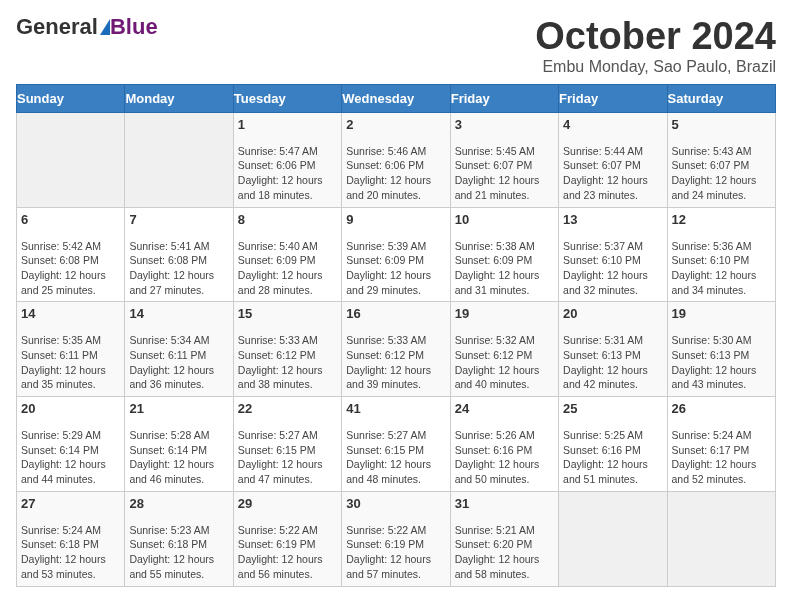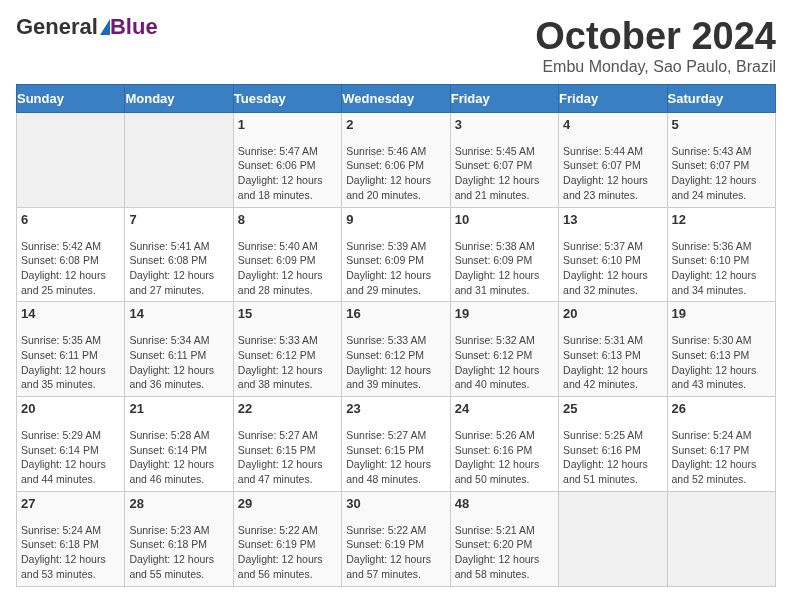--- a/index.html
+++ b/index.html
@@ -217,21 +217,21 @@
         </td>
         <td>
           <span class="day-number">21</span>
           <div class="day-detail">Sunrise: 5:28 AM<br>Sunset: 6:14 PM<br>Daylight: 12 hours and 46 minutes.</div>
         </td>
         <td>
           <span class="day-number">22</span>
           <div class="day-detail">Sunrise: 5:27 AM<br>Sunset: 6:15 PM<br>Daylight: 12 hours and 47 minutes.</div>
         </td>
         <td>
-          <span class="day-number">23</span>
+          <span class="day-number">41</span>
           <div class="day-detail">Sunrise: 5:27 AM<br>Sunset: 6:15 PM<br>Daylight: 12 hours and 48 minutes.</div>
         </td>
         <td>
           <span class="day-number">24</span>
           <div class="day-detail">Sunrise: 5:26 AM<br>Sunset: 6:16 PM<br>Daylight: 12 hours and 50 minutes.</div>
         </td>
         <td>
           <span class="day-number">25</span>
           <div class="day-detail">Sunrise: 5:25 AM<br>Sunset: 6:16 PM<br>Daylight: 12 hours and 51 minutes.</div>
         </td>
@@ -251,20 +251,20 @@
         </td>
         <td>
           <span class="day-number">29</span>
           <div class="day-detail">Sunrise: 5:22 AM<br>Sunset: 6:19 PM<br>Daylight: 12 hours and 56 minutes.</div>
         </td>
         <td>
           <span class="day-number">30</span>
           <div class="day-detail">Sunrise: 5:22 AM<br>Sunset: 6:19 PM<br>Daylight: 12 hours and 57 minutes.</div>
         </td>
         <td>
-          <span class="day-number">48</span>
+          <span class="day-number">31</span>
           <div class="day-detail">Sunrise: 5:21 AM<br>Sunset: 6:20 PM<br>Daylight: 12 hours and 58 minutes.</div>
         </td>
         <td class="empty-cell"></td>
         <td class="empty-cell"></td>
       </tr>
     </tbody>
 </table>
 
 </body></html>

